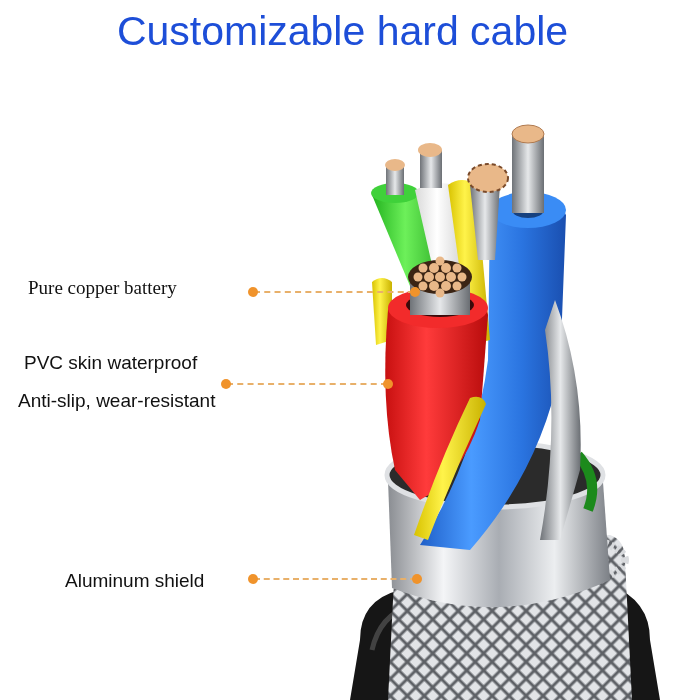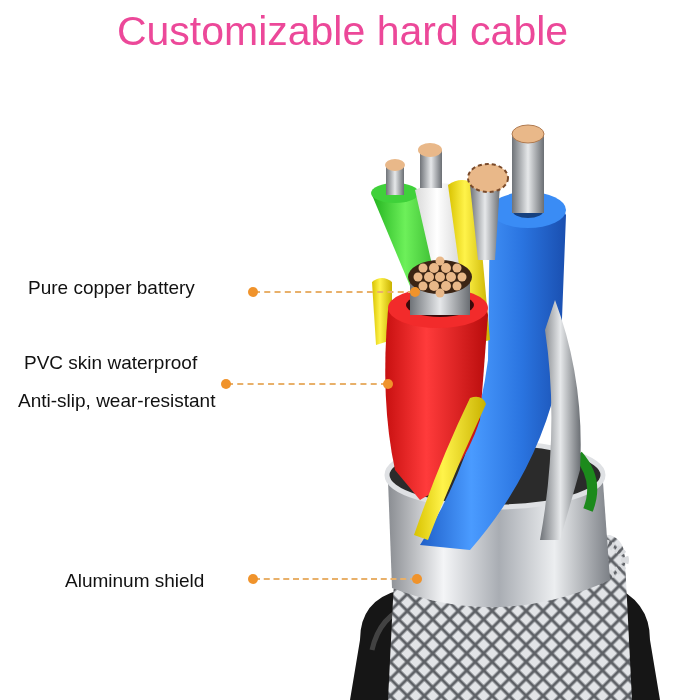--- a/index.html
+++ b/index.html
@@ -1,17 +1,17 @@
 <!DOCTYPE html>
 <html><head>
   <meta charset="utf-8">
   <style>
     html, body { margin: 0; padding: 0; background: #ffffff; }
     body { width: 700px; height: 700px; position: relative; overflow: hidden; font-family: "Liberation Sans", sans-serif; color: #111; }
-    .title { position: absolute; left: 0; top: 8px; width: 685px; text-align: center; font-size: 41px; letter-spacing: 0px; color: #ec4899; }
+    .title { position: absolute; left: 0; top: 8px; width: 685px; text-align: center; font-size: 41px; letter-spacing: 0px; color: #1d4ed8; }
     .label { position: absolute; font-size: 19px; color: #111; white-space: nowrap; }
     .callout { position: absolute; height: 2px; }
     .callout .line { position: absolute; left: 5px; right: 5px; top: 0; border-top: 2px dashed #e8b06a; }
     .callout .dot { position: absolute; top: -4px; width: 10px; height: 10px; border-radius: 50%; background: #f0932b; }
     .callout .dot.start { left: -1px; }
     .callout .dot.end { right: -1px; }
     .illustration { position: absolute; left: 0; top: 0; width: 700px; height: 700px; }
   </style>
 </head>
 <body>
@@ -137,21 +137,21 @@
       <circle cx="440" cy="261" r="4.5"></circle>
         <circle cx="440" cy="293" r="4.5"></circle>
     </g>
   </g>
 
   <path d="M470 398 Q482 394 486 404 Q455 470 428 540 L414 535 Q440 460 470 398 Z" fill="url(#gYellow)"></path>
 </svg>
 
 <div class="title">Customizable hard cable</div>
 
-<div class="label" style="left:28px; top:277px;">Pure copper battery</div>
+<div class="label" style="left:28px; top:277px;font-family:Liberation Serif, serif;">Pure copper battery</div>
 <div class="callout" style="left:249px; width:170px; top:291px;">
   <div class="line"></div>
   <div class="dot start"></div>
   <div class="dot end"></div>
 </div>
 
 <div class="label" style="left:24px; top:352px;text-align:center;">PVC skin waterproof</div>
 <div class="label" style="left:18px; top:390px;">Anti-slip, wear-resistant</div>
 <div class="callout" style="left:222px; width:170px; top:383px;">
   <div class="line"></div>

